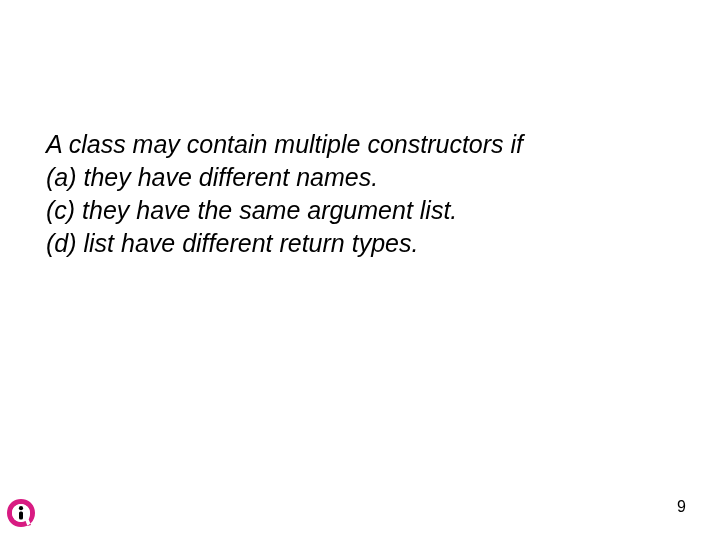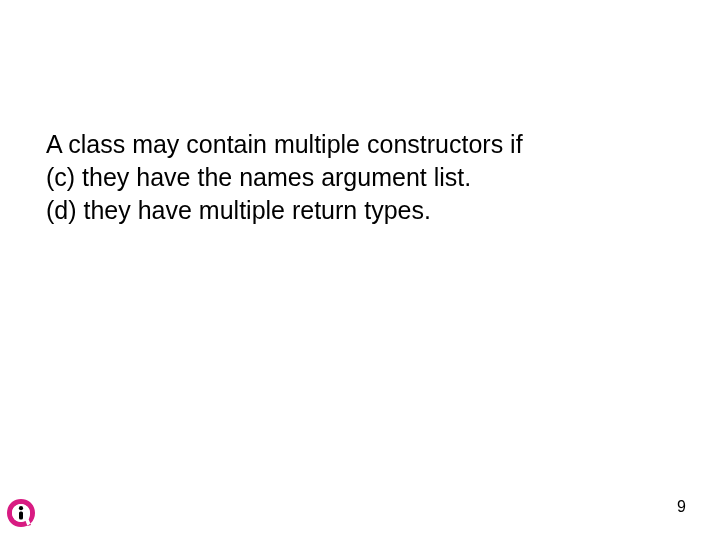--- a/index.html
+++ b/index.html
@@ -1,30 +1,31 @@
 <!DOCTYPE html>
 <html><head>
 <meta charset="utf-8">
 <style>
   * { margin: 0; padding: 0; box-sizing: border-box; }
   html, body { width: 720px; height: 540px; background: #ffffff; font-family: Arial, Helvetica, sans-serif; overflow: hidden; }
   .slide { position: relative; width: 720px; height: 540px; }
   .content { position: absolute; left: 46px; top: 128px; width: 610px; }
-  .line { font-size: 25px; color: #000000; line-height: 1.32; }
+  .line { font-size: 25px; color: #000000; line-height: 1.32; font-style: italic; }
   .pagenum { position: absolute; right: 34px; bottom: 24px; font-size: 16px; color: #000000; }
   .logo { position: absolute; left: 4px; bottom: 10px; width: 34px; height: 34px; }
 </style>
 </head>
 <body>
 
 <div class="slide">
   <div class="content">
     <div class="line">A class may contain multiple constructors if</div>
-    <div class="line">(c) they have the names argument list.</div>
-    <div class="line">(d) they have multiple return types.</div>
+    <div class="line">(a) they have different names.</div>
+    <div class="line">(c) they have the same argument list.</div>
+    <div class="line">(d) list have different return types.</div>
   </div>
 
   <div class="pagenum">9</div>
 
   <div class="logo">
     <svg viewBox="0 0 34 34" width="34" height="34">
       <path d="M17 3 C25 3 31 9 31 17 C31 25 25 31 17 31 C9 31 3 25 3 17 C3 9 9 3 17 3 Z
                M17 8 C12 8 8 12 8 17 C8 22 12 26 17 26 C19 26 20 25.5 21.5 24.8 L23.5 30
                L27 29 L24.7 23.4 C25.5 21.6 26 19.4 26 17 C26 12 22 8 17 8 Z" fill="#d81b82"></path>
       <circle cx="17" cy="17" r="9" fill="#ffffff"></circle>

